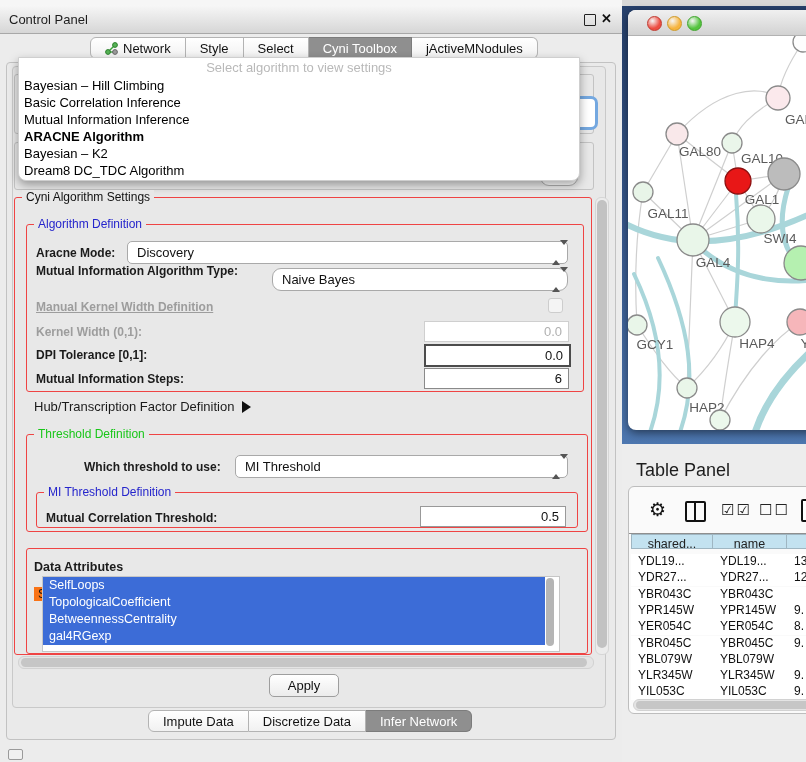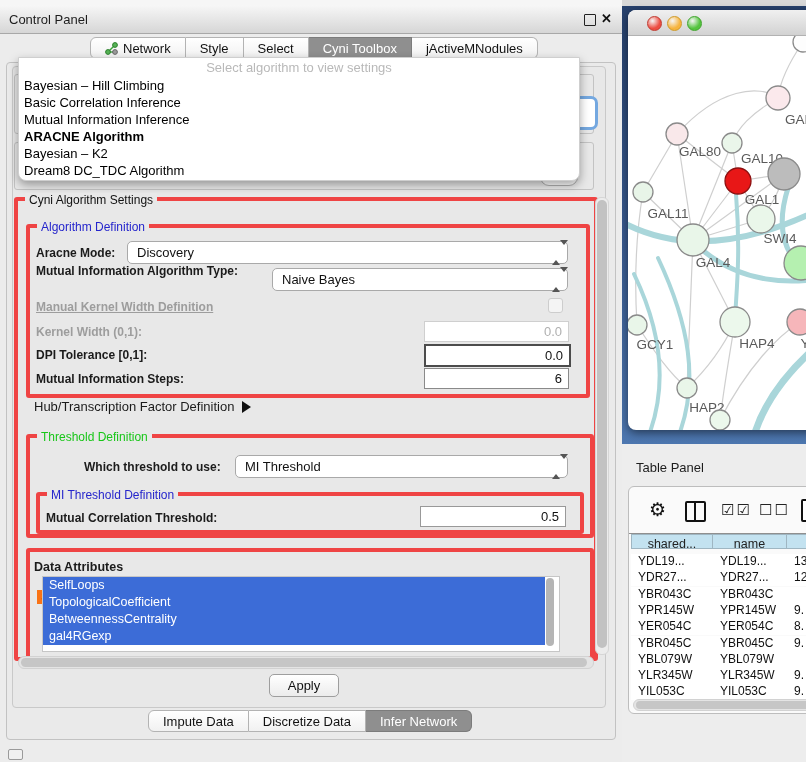--- a/index.html
+++ b/index.html
@@ -30,21 +30,21 @@
               border:3px solid #74a8e0;border-radius:7px;}
   .frag-white{left:540px;top:152px;width:36px;height:32px;background:#fff;
               border:1px solid #b0b0b0;border-radius:0 0 9px 9px;}
   
   .overlay{left:18px;top:57px;width:560px;height:122px;background:#fff;
     border:1px solid #cfcfcf;border-radius:0 0 8px 8px;box-shadow:0 4px 10px rgba(0,0,0,.35);}
   .dd-head{height:17px;text-align:center;font-size:13px;color:#b9b9b9;padding-top:2px;}
   .dd-item{height:17px;line-height:17px;padding-left:5px;font-size:13px;color:#000;white-space:nowrap;}
   .dd-item.dd-sel{font-weight:bold;}
   
-  .groupbox{border:4px solid #ef4444;border-radius:3px;text-align:right;}
+  .groupbox{border:1px solid #ef4444;border-radius:3px;text-align:right;}
   .gtitle{position:absolute;top:-8px;left:7px;background:#e8e8e8;padding:0 4px;
           font-size:12px;color:#111;white-space:nowrap;}
   .gtitle.blue{color:#2525cc;}
   .gtitle.green{color:#18c618;}
   .lbl{position:absolute;font-size:12px;font-weight:bold;color:#1b1b1b;white-space:nowrap;}
   .lbl.dis{color:#9d9d9d;}
   .combo{position:absolute;background:#fff;border:1px solid #a9a9a9;border-radius:5px;
          height:21px;display:flex;align-items:center;padding-left:9px;font-size:13px;color:#111;}
   .stepper{position:absolute;right:7px;top:3px;width:8px;}
   .stepper .up{width:0;height:0;border-left:4px solid transparent;border-right:4px solid transparent;
@@ -75,21 +75,21 @@
   .rightpane{left:622px;top:0;width:184px;height:762px;overflow:hidden;background:#ededed;}
   .topstrip{left:0;top:0;width:184px;height:6px;background:#d8d8d8;}
   .desktop{left:0;top:6px;width:184px;height:438px;
     background:linear-gradient(180deg,#27416d 0%,#3a5c92 55%,#4d77b0 100%);}
   .netwin{left:6px;top:10px;width:210px;height:420px;background:#fff;border-radius:8px;
           box-shadow:0 3px 10px rgba(0,0,0,.5);}
   .nettitle{position:absolute;left:0;top:0;width:100%;height:26px;border-radius:8px 8px 0 0;
     background:linear-gradient(#f0f0f0,#d2d2d2);border-bottom:1px solid #b2b2b2;box-sizing:border-box;}
   .light{position:absolute;top:6px;width:13px;height:13px;border-radius:50%;}
   .netcanvas{position:absolute;left:0;top:26px;width:210px;height:394px;overflow:hidden;}
-  .tp-title{position:absolute;left:14px;top:460px;font-size:13px;color:#1d1d1d;}
+  .tp-title{position:absolute;left:14px;top:460px;font-size:18px;color:#1d1d1d;}
   .tablecard{left:6px;top:486px;width:210px;height:226px;background:#fafafa;
              border:1px solid #bdbdbd;border-radius:6px;}
   .tp-toolbar{position:absolute;left:0;top:8px;width:100%;height:34px;}
   .gear{position:absolute;left:20px;top:3px;font-size:19px;color:#111;}
   .splitico{position:absolute;left:56px;top:6px;width:17px;height:17px;border:2px solid #111;border-radius:2px;}
   .splitico div{position:absolute;left:7px;top:0;width:2px;height:100%;background:#111;}
   .cbpair{position:absolute;top:6px;font-size:15px;color:#222;letter-spacing:2px;}
   .docico{position:absolute;left:172px;top:4px;width:15px;height:19px;border:2px solid #111;border-radius:2px;background:#fff;}
   .tp-sep{position:absolute;left:0;top:46px;width:100%;height:1px;background:#8f8f8f;}
   .thead{position:absolute;left:2px;top:47px;display:flex;}
@@ -167,21 +167,21 @@
 
   <div class="abs groupbox" style="left:26px;top:224px;width:556px;height:166px;">
     <span class="gtitle blue">Algorithm Definition</span>
   </div>
   <span class="lbl" style="left:36px;top:246px;">Aracne Mode:</span>
   <div class="abs combo" style="left:127px;top:241px;width:430px;">
     <span>Discovery</span>
     <span class="stepper"><span class="up"></span><span class="dn"></span></span>
   </div>
   <span class="lbl" style="left:36px;top:264px;">Mutual Information Algorithm Type:</span>
-  <div class="abs combo" style="left:272px;top:268px;width:285px;">
+  <div class="abs combo" style="left:272px;top:268px;width:285px;border-radius:9px;">
     <span>Naive Bayes</span>
     <span class="stepper"><span class="up"></span><span class="dn"></span></span>
   </div>
   <span class="lbl dis" style="left:36px;top:300px;text-decoration:underline;">Manual Kernel Width Definition</span>
   <span class="checkbox" style="left:548px;top:298px;"></span>
   <span class="lbl dis" style="left:36px;top:325px;">Kernel Width (0,1):</span>
   <div class="abs field" style="left:424px;top:321px;width:131px;border:1px solid #cfcfcf;color:#b0b0b0;">0.0</div>
   <span class="lbl" style="left:36px;top:348px;">DPI Tolerance [0,1]:</span>
   <div class="abs field" style="left:424px;top:344px;width:131px;border:2px solid #4c4c4c;">0.0</div>
   <span class="lbl" style="left:36px;top:372px;">Mutual Information Steps:</span>

